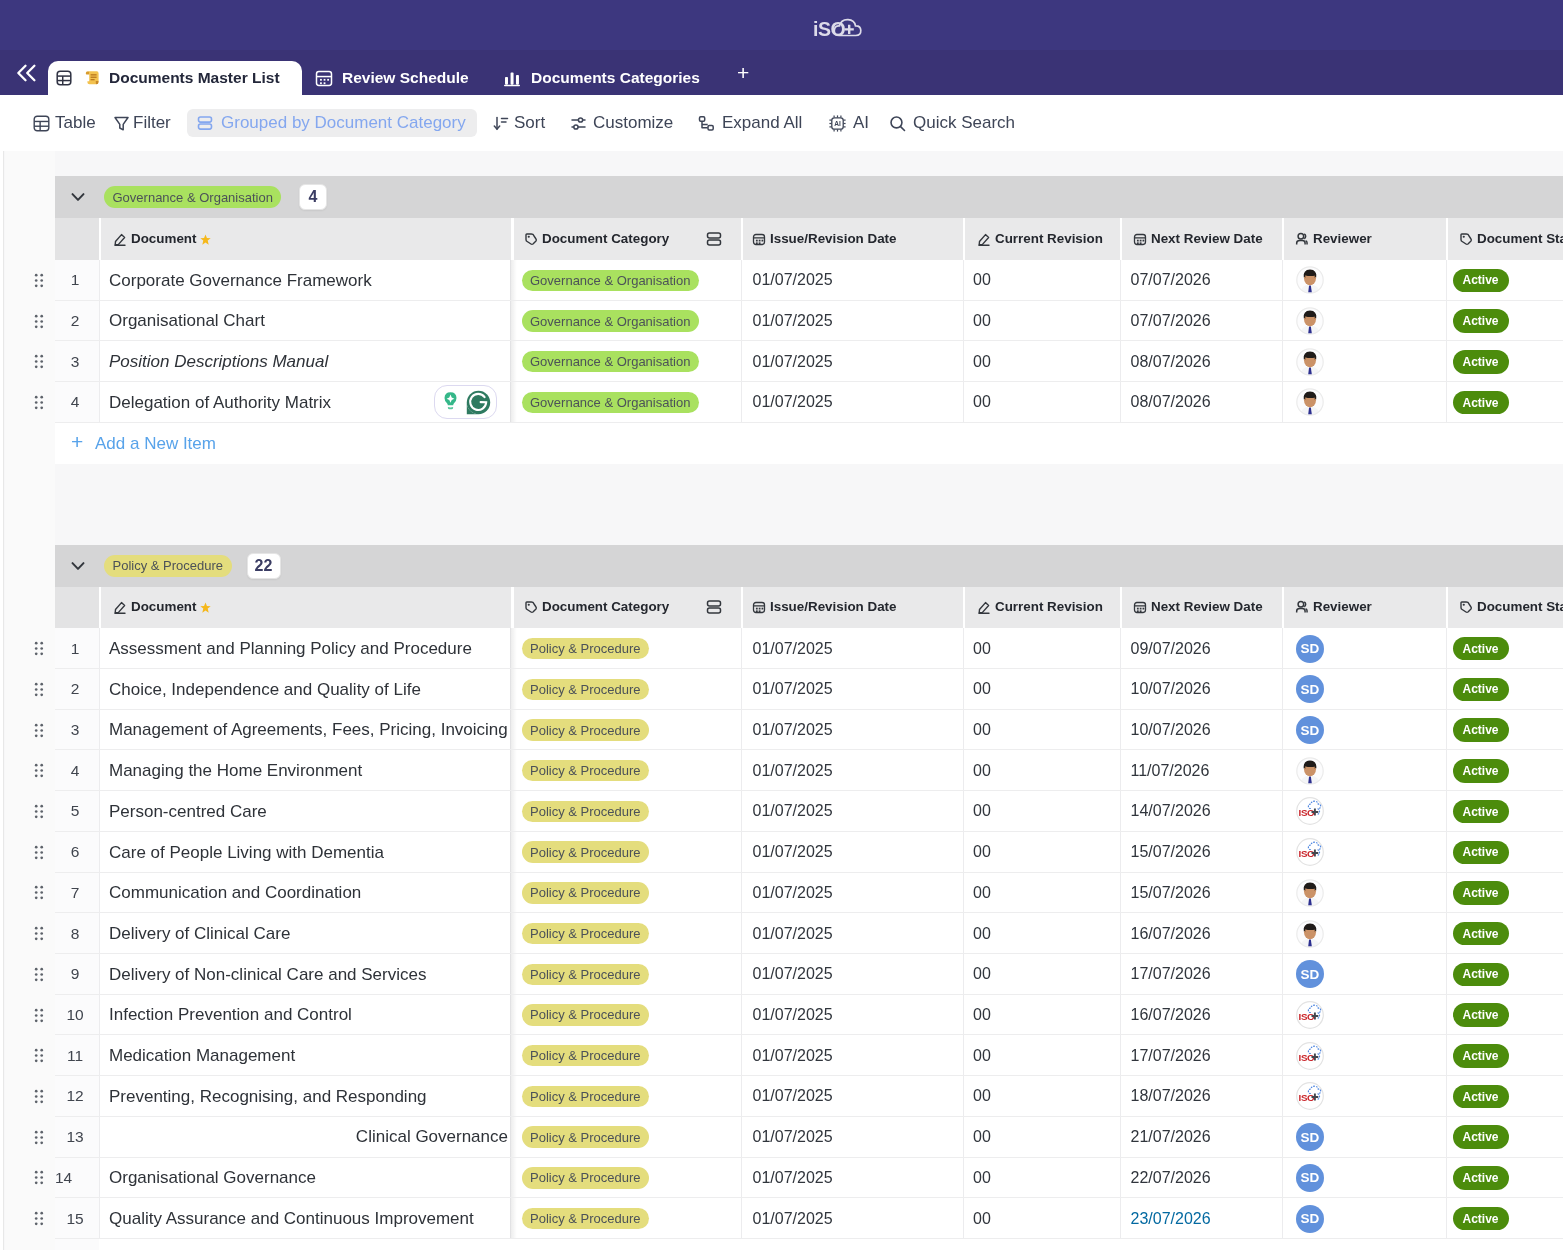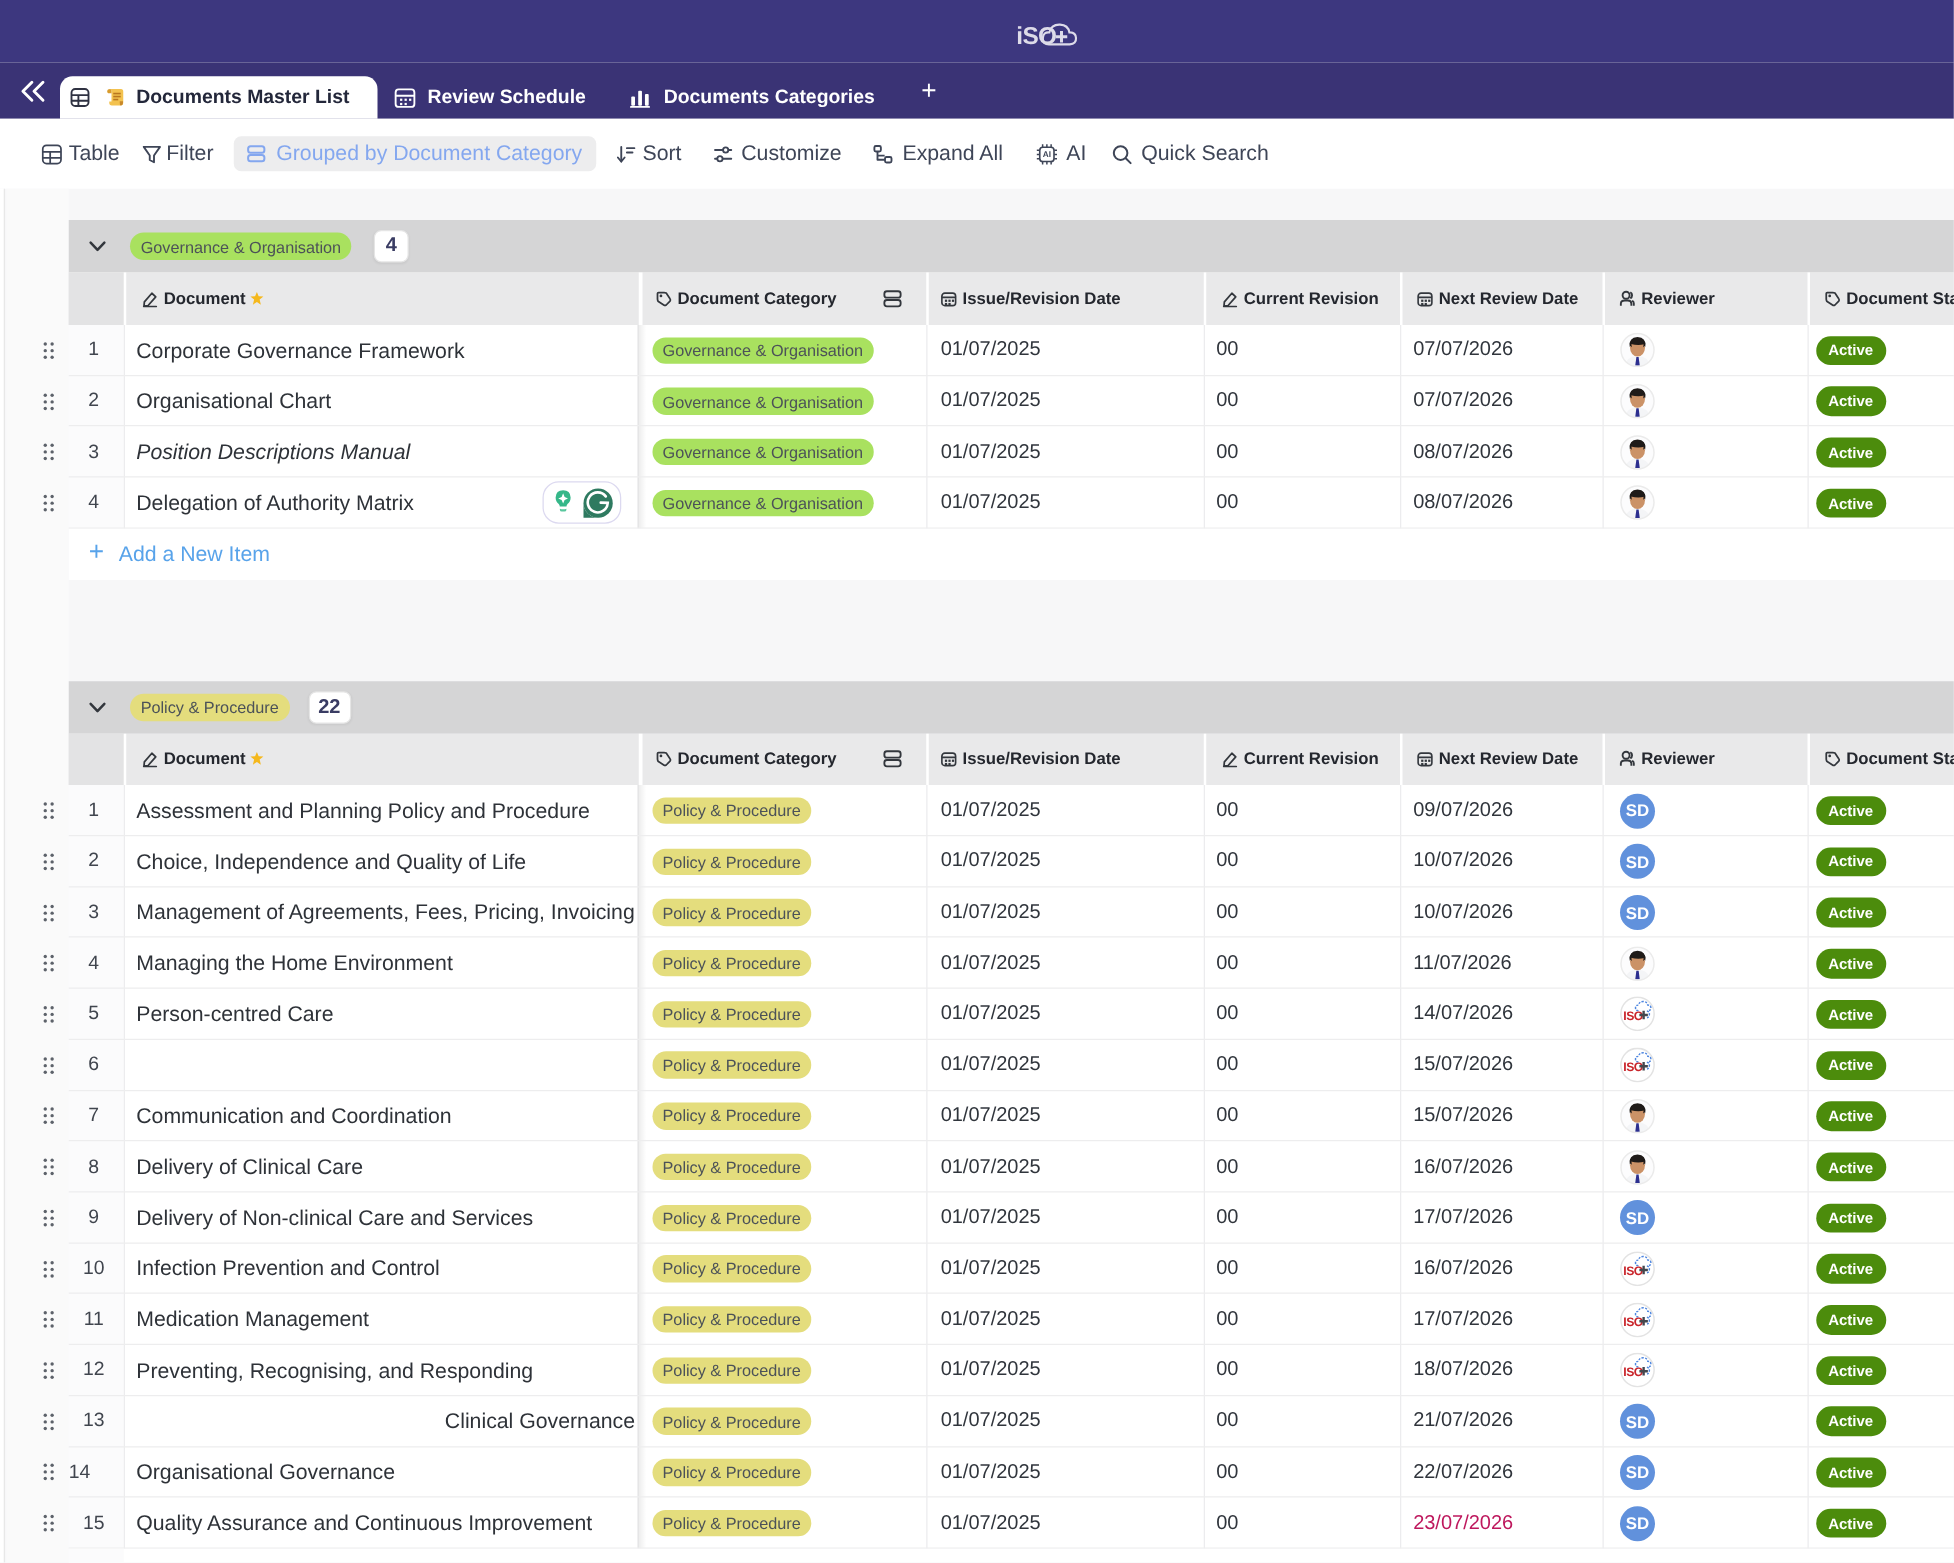--- a/index.html
+++ b/index.html
@@ -555,20 +555,21 @@
     <div class="abs" style="left:55px;top:871.56px;width:1508px;height:1px;background:#ededee;"></div>
     <div class="abs" style="left:34px;top:844.7049999999999px;"><svg width="10" height="15" viewBox="0 0 10 15" style="" xmlns="http://www.w3.org/2000/svg">
         <circle cx="2.2" cy="2.2" r="1.35" fill="#5d626a"></circle>
         <circle cx="7.7" cy="2.2" r="1.35" fill="#5d626a"></circle>
         <circle cx="2.2" cy="7.5" r="1.35" fill="#5d626a"></circle>
         <circle cx="7.7" cy="7.5" r="1.35" fill="#5d626a"></circle>
         <circle cx="2.2" cy="12.8" r="1.35" fill="#5d626a"></circle>
         <circle cx="7.7" cy="12.8" r="1.35" fill="#5d626a"></circle>
       </svg></div>
     <div class="abs" style="left:55px;top:843.2049999999999px;width:40px;text-align:center;font-size:15.5px;color:#40454e;">6</div>
+    <div class="abs" style="left:109px;top:842.5049999999999px;font-size:17px;color:#2e3238;white-space:nowrap;overflow:hidden;width:399px;">Care of People Living with Dementia</div>
     <div class="abs row-flex" style="left:521.5px;top:841.405px;height:21.5px;padding:0 8.5px;background:#e4dd7d;border-radius:11px;font-size:13px;color:#4c5258;">Policy &amp; Procedure</div>
     <div class="abs" style="left:752.5px;top:843.2049999999999px;font-size:16px;color:#30353c;">01/07/2025</div>
     <div class="abs" style="left:973px;top:843.2049999999999px;font-size:16px;color:#30353c;">00</div>
     <div class="abs" style="left:1130.5px;top:843.2049999999999px;font-size:16px;color:#30353c;">15/07/2026</div>
     <div class="abs" style="left:1296px;top:838.2049999999999px;"><svg width="28" height="28" viewBox="0 0 28 28" xmlns="http://www.w3.org/2000/svg">
         <circle cx="14" cy="14" r="13.3" fill="#fff" stroke="#e3e3e3" stroke-width="1.2"></circle>
         <path d="M14.8 11.5 q-2.5 0.1 -2.4-2.3 q0.1-2.3 2.4-2.1 q0.7-3 3.9-2.9 q3 0.1 3.5 2.9 q2.3-0.1 2.5 2 q0.2 2.2-2.3 2.4" fill="none" stroke="#4e86e0" stroke-width="1.15" stroke-dasharray="1.7 1.1"></path>
         <text x="2.6" y="18.8" font-family="Liberation Sans" font-size="9.8" font-weight="bold" letter-spacing="-0.4" fill="#c9252b">ISO</text>
         <path d="M18.9 11.6 V18.4 M15.5 15 H22.3" stroke="#43474e" stroke-width="1.9"></path>
         <path d="M21.5 11.8 q2.2 0.4 2 2.8 q-0.2 2.8 -3 2.8" fill="none" stroke="#4e86e0" stroke-width="1.15" stroke-dasharray="1.7 1.1"></path>
@@ -767,17 +768,17 @@
         <circle cx="2.2" cy="7.5" r="1.35" fill="#5d626a"></circle>
         <circle cx="7.7" cy="7.5" r="1.35" fill="#5d626a"></circle>
         <circle cx="2.2" cy="12.8" r="1.35" fill="#5d626a"></circle>
         <circle cx="7.7" cy="12.8" r="1.35" fill="#5d626a"></circle>
       </svg></div>
     <div class="abs" style="left:55px;top:1209.595px;width:40px;text-align:center;font-size:15.5px;color:#40454e;">15</div>
     <div class="abs" style="left:109px;top:1208.895px;font-size:17px;color:#2e3238;white-space:nowrap;overflow:hidden;width:399px;">Quality Assurance and Continuous Improvement</div>
     <div class="abs row-flex" style="left:521.5px;top:1207.795px;height:21.5px;padding:0 8.5px;background:#e4dd7d;border-radius:11px;font-size:13px;color:#4c5258;">Policy &amp; Procedure</div>
     <div class="abs" style="left:752.5px;top:1209.595px;font-size:16px;color:#30353c;">01/07/2025</div>
     <div class="abs" style="left:973px;top:1209.595px;font-size:16px;color:#30353c;">00</div>
-    <div class="abs" style="left:1130.5px;top:1209.595px;font-size:16px;color:#be185d;">23/07/2026</div>
+    <div class="abs" style="left:1130.5px;top:1209.595px;font-size:16px;color:#0369a1;">23/07/2026</div>
     <div class="abs row-flex" style="left:1296px;top:1204.595px;width:28px;height:28px;border-radius:50%;background:#6191dc;color:#fff;font-size:13.5px;font-weight:bold;justify-content:center;">SD</div>
     <div class="abs row-flex" style="left:1452.5px;top:1206.895px;height:23.5px;padding:0 10px;background:#4c8c0c;border-radius:12px;font-size:12px;font-weight:bold;color:#fff;">Active</div>
     <div class="abs" style="left:55px;top:1238.9499999999998px;width:1508px;height:11.050000000000182px;background:#fff;"></div>
     <div class="abs" style="left:55px;top:1238.9499999999998px;width:43.5px;height:11.050000000000182px;background:#fbfbfc;"></div>
   </div>
 </body></html>

